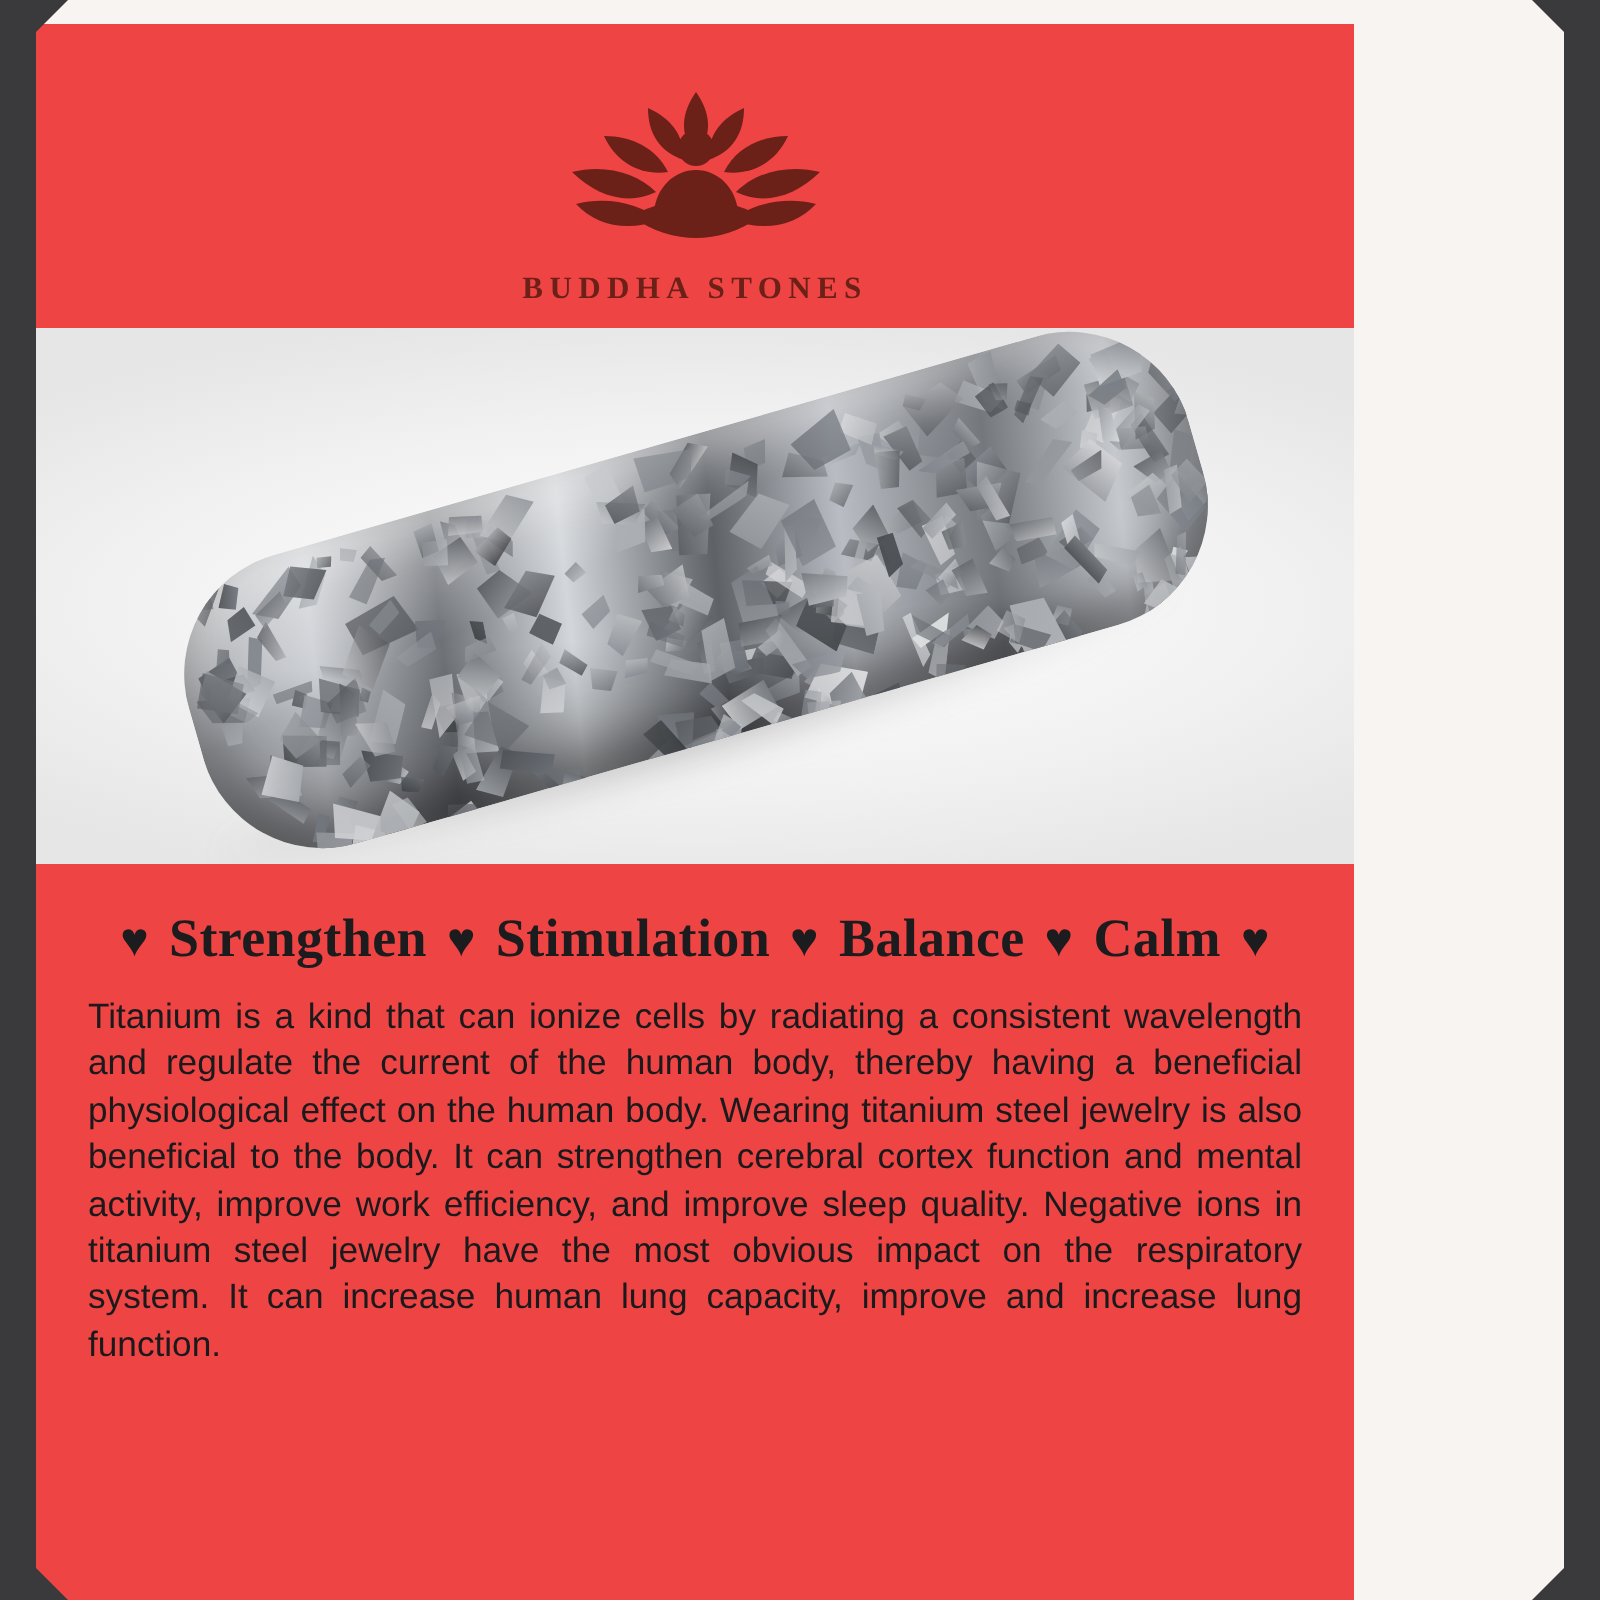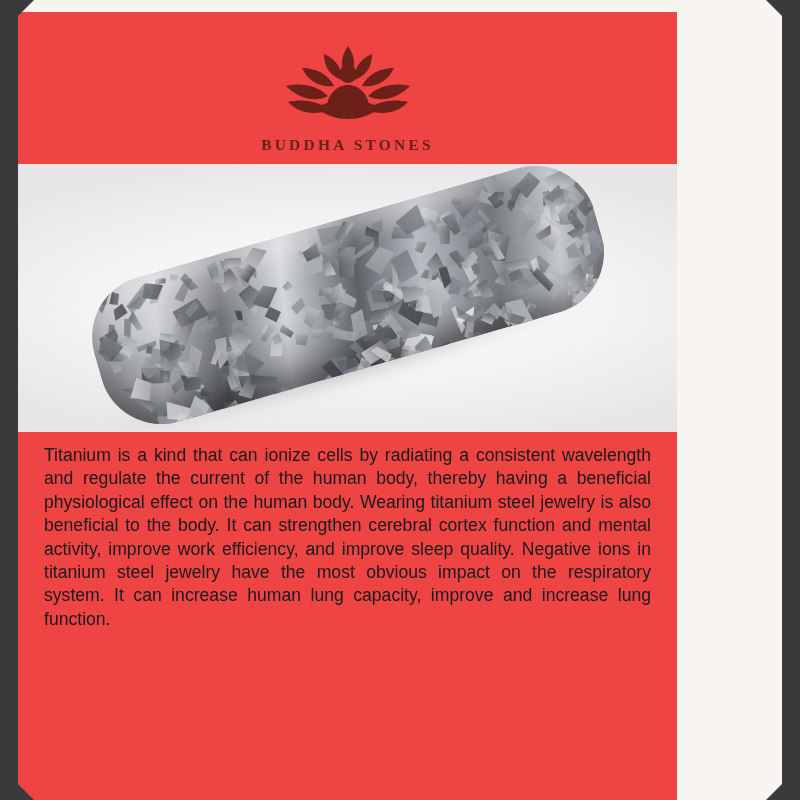--- a/index.html
+++ b/index.html
@@ -583,20 +583,21 @@
               <span style="left: 24.7387%; top: 68.8198%; width: 32.9291px; height: 23.5637px; transform: rotate(37.5787deg); background: linear-gradient(285deg, rgb(95, 99, 103), rgb(114, 119, 126)); opacity: 0.62; clip-path: polygon(17.6329% 2.02791%, 92.4942% 18.0077%, 74.6101% 81.3921%, 5.46242% 86.6015%);"></span>
               <span style="left: 5.50222%; top: 3.85049%; width: 11.0677px; height: 17.1933px; transform: rotate(26.2313deg); background: linear-gradient(260deg, rgb(130, 134, 140), rgb(78, 81, 86)); opacity: 0.98; clip-path: polygon(15.8124% 11.9465%, 82.6622% 16.2891%, 88.5808% 80.09%, 9.53721% 83.9189%);"></span>
               <span style="left: 12.5813%; top: 90.8905%; width: 33.4057px; height: 21.5318px; transform: rotate(-55.1618deg); background: linear-gradient(238deg, rgb(191, 193, 196), rgb(169, 173, 177)); opacity: 0.9; clip-path: polygon(0.843717% 12.3802%, 99.2865% 16.9254%, 83.3101% 98.4398%, 17.7822% 88.3183%);"></span>
               <span style="left: 12.0525%; top: 73.7182%; width: 17.0459px; height: 8.33533px; transform: rotate(-32.027deg); background: linear-gradient(260deg, rgb(128, 132, 137), rgb(92, 96, 102)); opacity: 0.68; clip-path: polygon(17.5668% 1.49959%, 90.6546% 11.1584%, 90.6937% 95.3094%, 2.87015% 95.059%);"></span>
             </div>
         </div>
       </div>
     </div>
 
 
+    <div class="benefits" id="benefits-line"><span class="heart">♥</span><span> Strengthen </span><span class="heart">♥</span><span> Stimulation </span><span class="heart">♥</span><span> Balance </span><span class="heart">♥</span><span> Calm </span><span class="heart">♥</span></div>
 
     <p class="body-copy">Titanium is a kind that can ionize cells by radiating a consistent wavelength and regulate the current of the human body, thereby having a beneficial physiological effect on the human body. Wearing titanium steel jewelry is also beneficial to the body. It can strengthen cerebral cortex function and mental activity, improve work efficiency, and improve sleep quality. Negative ions in titanium steel jewelry have the most obvious impact on the respiratory system. It can increase human lung capacity, improve and increase lung function.</p>
 
   </div>
 
   <div class="corner corner-tl"></div>
   <div class="corner corner-tr"></div>
   <div class="corner corner-bl"></div>
   <div class="corner corner-br"></div>
 </div>

